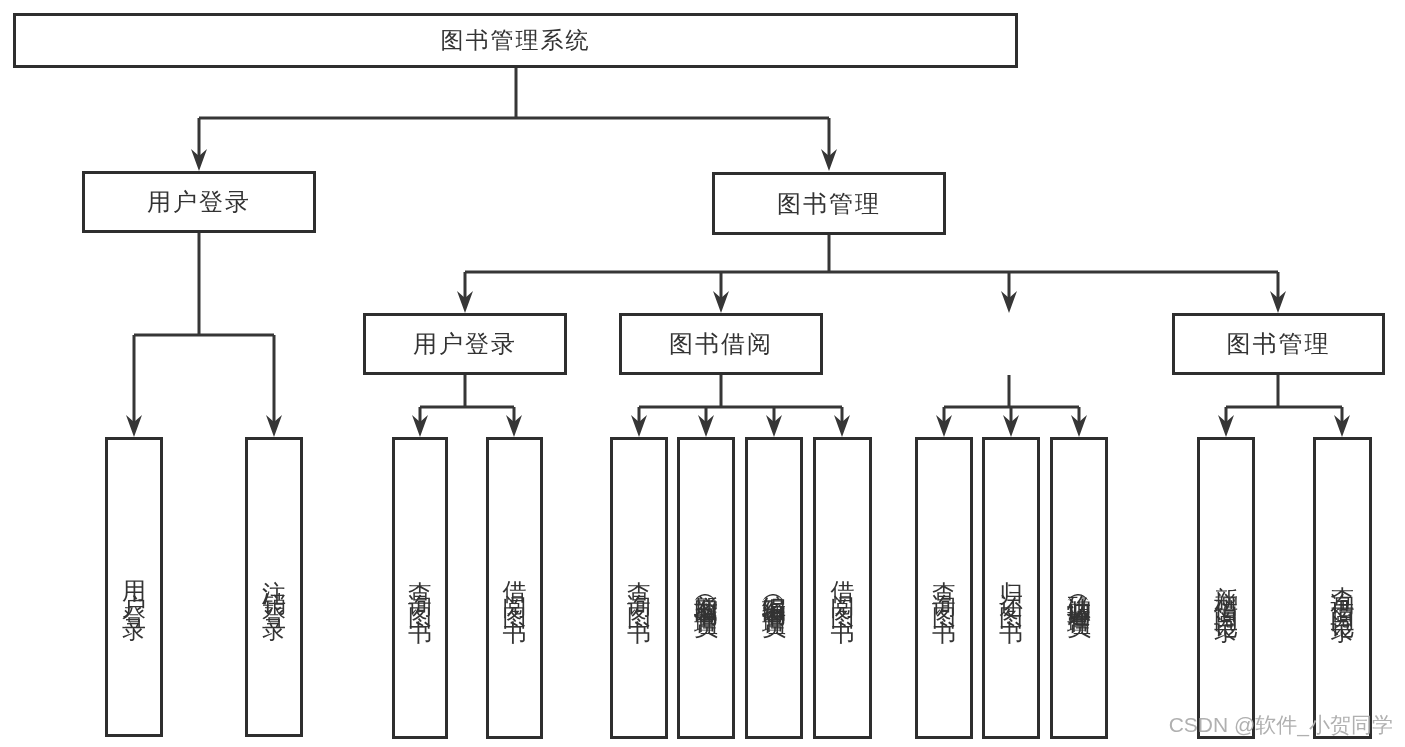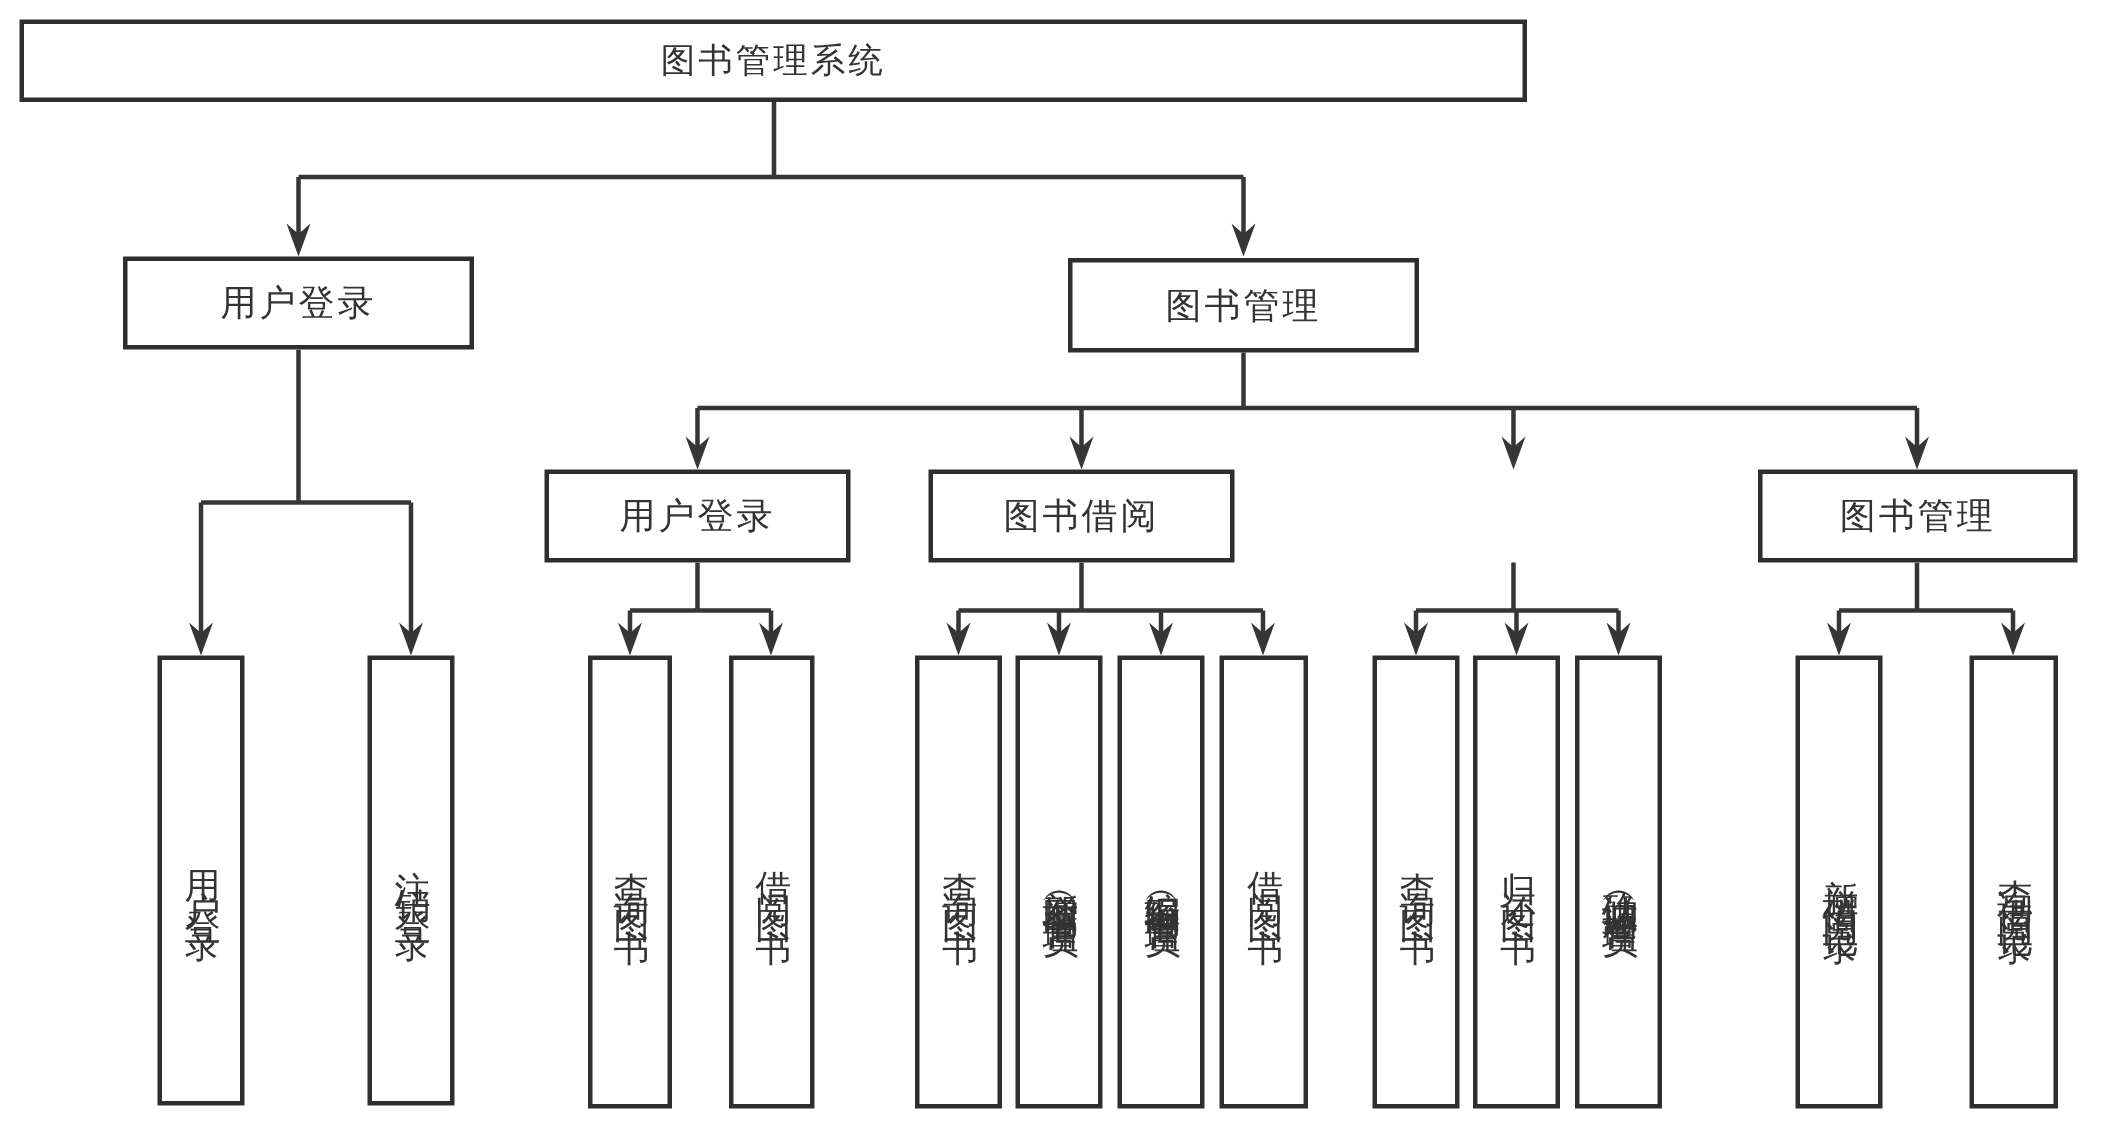--- a/index.html
+++ b/index.html
@@ -169,14 +169,15 @@
     <span>确认归还（管理员）</span>
   </div>
 
   <div class="box v ls-md" style="left:1197px; top:437px; width:58px; height:302px">
     <span>新增借阅记录</span>
   </div>
   <div class="box v ls-md" style="left:1313px; top:437px; width:59px; height:302px">
     <span>查询借阅记录</span>
   </div>
 
+  <div class="watermark">CSDN @软件_小贺同学</div>
 
 </div>
 
 </body></html>

